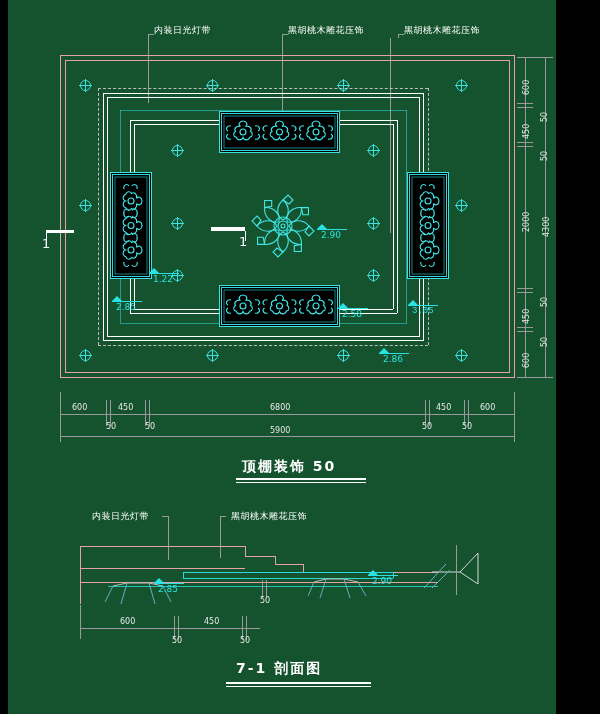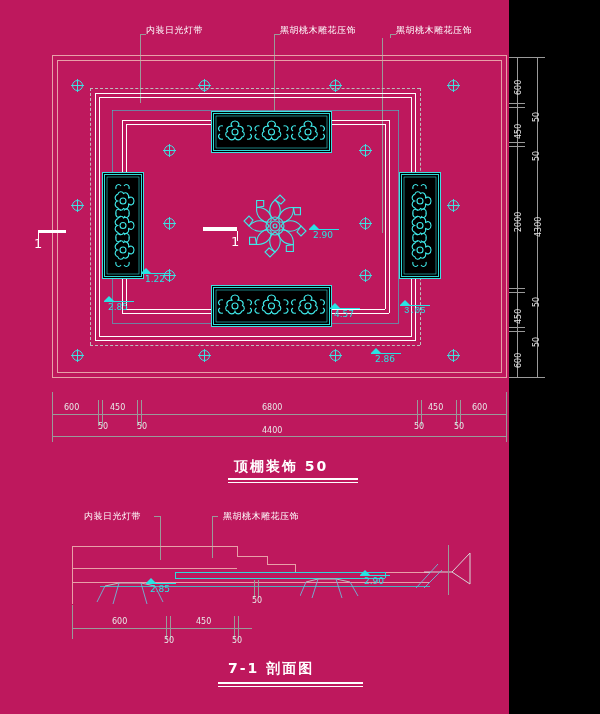--- a/index.html
+++ b/index.html
@@ -1,17 +1,17 @@
 <!DOCTYPE html>
 <html><head>
 <meta charset="utf-8">
 <style>
   html,body{margin:0;padding:0;background:#000;}
   body{width:600px;height:714px;overflow:hidden;font-family:"DejaVu Sans","Liberation Sans",sans-serif;}
-  #stage{position:relative;width:509px;height:714px;background:#be185d;}
+  #stage{position:relative;width:548px;height:714px;background:#14532d;margin-left:8px;}
   .lbl{position:absolute;color:#fff;font-size:9px;letter-spacing:.5px;white-space:nowrap;}
   .dim{position:absolute;color:#e8e8e8;font-size:8px;white-space:nowrap;font-family:"DejaVu Sans",sans-serif;}
   .dimv{position:absolute;color:#e8e8e8;font-size:8px;white-space:nowrap;transform-origin:0 0;transform:rotate(-90deg);}
   .elev{position:absolute;color:#29e3e3;font-size:9px;white-space:nowrap;}
   .ln{position:absolute;background:#fff;}
   .h{height:1px;}
   .v{width:1px;}
   .pink{background:#e8a0a8;}
   .cyan{background:#2fd8d8;}
   .gray{background:#9a9a9a;}
@@ -288,21 +288,21 @@
   <div class="etri" style="left:141px;top:268px;"></div>
   <div class="eline" style="left:141px;top:273px;width:30px;"></div>
   <div class="elev" style="left:145px;top:274px;">1.22</div>
 
   <div class="etri" style="left:104px;top:296px;"></div>
   <div class="eline" style="left:104px;top:301px;width:30px;"></div>
   <div class="elev" style="left:108px;top:302px;">2.85</div>
 
   <div class="etri" style="left:330px;top:303px;"></div>
   <div class="eline" style="left:330px;top:308px;width:30px;"></div>
-  <div class="elev" style="left:334px;top:309px;">4.57</div>
+  <div class="elev" style="left:334px;top:309px;">2.58</div>
 
   <div class="etri" style="left:400px;top:300px;"></div>
   <div class="eline" style="left:400px;top:305px;width:30px;"></div>
   <div class="elev" style="left:404px;top:306px;font-family:Liberation Mono, monospace;">3.05</div>
 
   <div class="etri" style="left:371px;top:348px;"></div>
   <div class="eline" style="left:371px;top:353px;width:30px;"></div>
   <div class="elev" style="left:375px;top:354px;">2.86</div>
 
   <div class="ln v gray" style="left:517px;top:57px;height:320px;"></div>
@@ -346,21 +346,21 @@
 
   <div class="dim" style="left:64px;top:403px;">600</div>
   <div class="dim" style="left:98px;top:422px;">50</div>
   <div class="dim" style="left:110px;top:403px;">450</div>
   <div class="dim" style="left:137px;top:422px;">50</div>
   <div class="dim" style="left:262px;top:403px;">6800</div>
   <div class="dim" style="left:414px;top:422px;">50</div>
   <div class="dim" style="left:428px;top:403px;">450</div>
   <div class="dim" style="left:454px;top:422px;">50</div>
   <div class="dim" style="left:472px;top:403px;">600</div>
-  <div class="dim" style="left:262px;top:426px;">4400</div>
+  <div class="dim" style="left:262px;top:426px;">5900</div>
 
   <div class="title" style="left:234px;top:458px;">顶棚装饰 50</div>
   <div class="tunder" style="left:228px;top:478px;width:130px;"></div>
   <div class="tunder2" style="left:228px;top:482px;width:130px;"></div>
 
   <div class="lbl" style="left:84px;top:510px;">内装日光灯带</div>
   <div class="ln h gray" style="left:154px;top:516px;width:6px;"></div>
   <div class="ln v gray" style="left:160px;top:516px;height:44px;"></div>
 
   <div class="lbl" style="left:223px;top:510px;">黑胡桃木雕花压饰</div>

